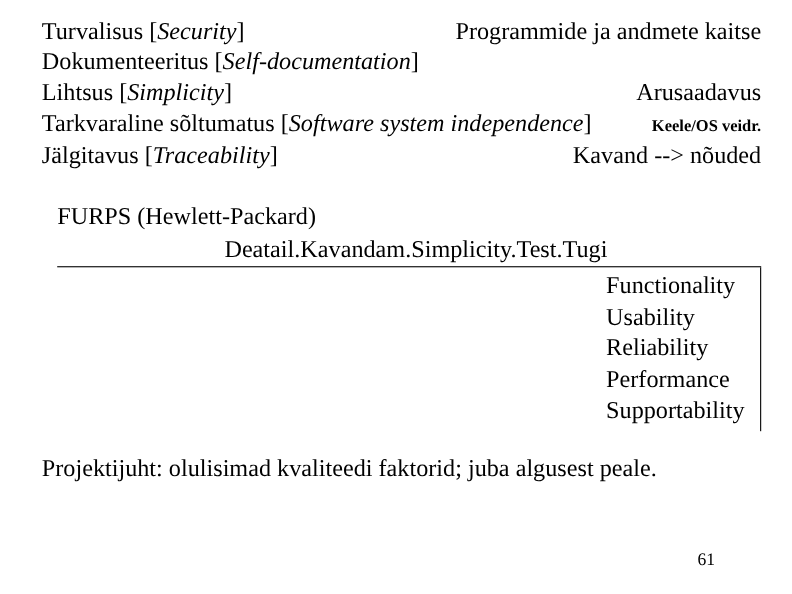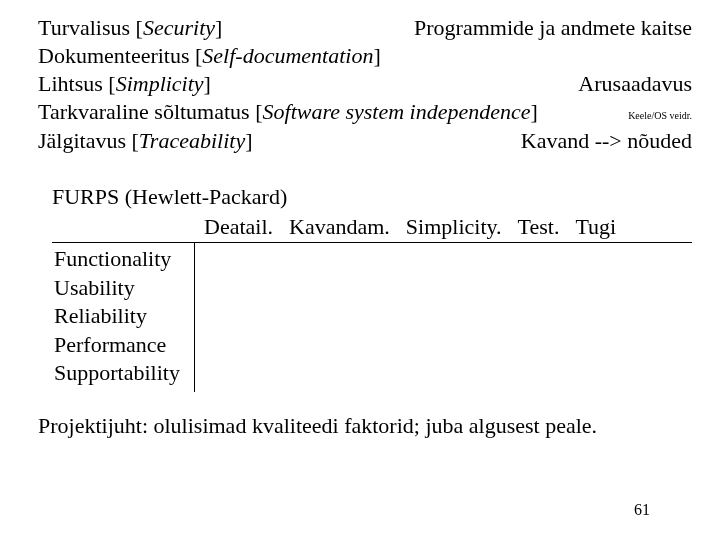--- a/index.html
+++ b/index.html
@@ -20,47 +20,47 @@
     font-size: 22px;
     line-height: 1.28;
   }
   .row {
     display: flex;
     justify-content: space-between;
     align-items: baseline;
     white-space: nowrap;
   }
   .ital { font-style: italic; }
-  .small { font-size: 10px; }
+  .small { font-size: 15px; font-weight: bold; }
   .furps-block {
     margin-top: 28px;
     margin-left: 14px;
     font-size: 22px;
   }
   .furps-header-row {
     display: flex;
     border-bottom: 1px solid #000;
     padding-left: 2px;
     padding-right: 6px;
     padding-bottom: 1px;
     margin-top: 2px;
   }
   .furps-label-col {
     width: 140px;
     flex: 0 0 140px;
   }
   .furps-cols {
     flex: 1;
     display: flex;
-    gap: 16px;
     justify-content: flex-start;
     padding-left: 10px;
   }
   .furps-body {
     display: flex;
+    justify-content: flex-end;
   }
   .furps-rows {
     width: 140px;
     flex: 0 0 140px;
     border-right: 1px solid #000;
     padding: 2px 0 4px 2px;
   }
   .furps-rows div {
     line-height: 1.3;
   }

